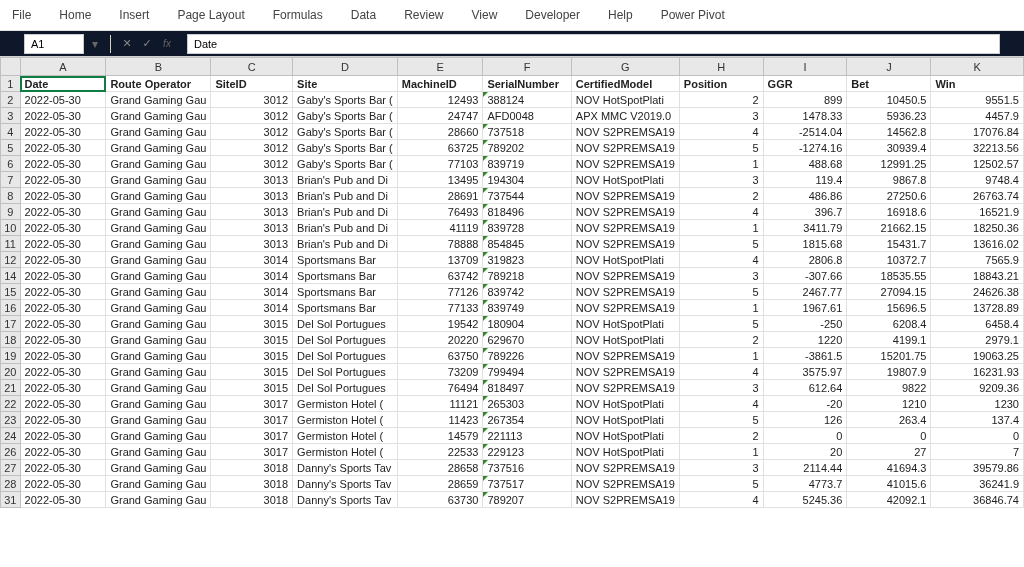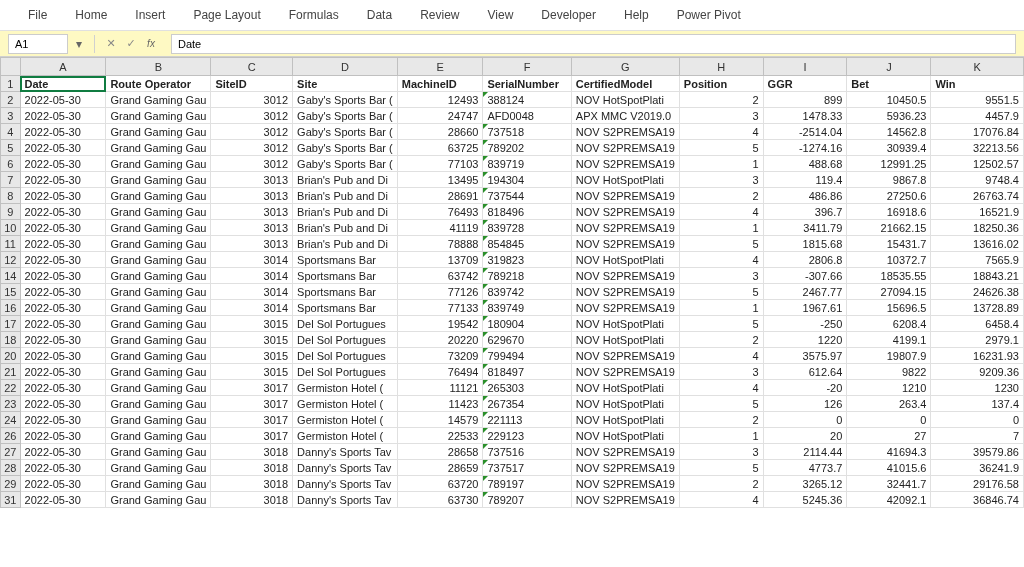--- a/index.html
+++ b/index.html
@@ -1,19 +1,19 @@
 <!DOCTYPE html>
 <html><head>
 <meta charset="utf-8">
 <style>
   * { box-sizing: border-box; margin: 0; padding: 0; font-family: 'Segoe UI', Tahoma, sans-serif; }
   body { background: #fff; font-size: 12px; overflow: hidden; width: 1024px; height: 567px; }
-  .ribbon { display: flex; gap: 4px; padding: 4px 16px; background: #fff; border-bottom: 1px solid #e0e0e0; text-align: right; }
+  .ribbon { display: flex; gap: 4px; padding: 4px 0; background: #fff; border-bottom: 1px solid #e0e0e0; text-align: right; }
   .ribbon-tab { padding: 4px 12px; cursor: pointer; font-size: 12px; color: #444; }
-  .formula-bar { display: flex; align-items: center; padding: 4px 8px; background: #fef9c3; border-bottom: 1px solid #d0d0d0; gap: 4px; height: 26px; }
+  .formula-bar { display: flex; align-items: center; padding: 4px 24px; background: #0f172a; border-bottom: 1px solid #d0d0d0; gap: 4px; height: 26px; }
   .name-box { width: 60px; height: 20px; border: 1px solid #ccc; background: #fff; padding: 2px 6px; font-size: 11px; }
   .fb-drop { width: 14px; text-align: center; color: #666; }
   .fb-sep { width: 1px; height: 18px; background: #d0d0d0; margin: 0 4px; }
   .fb-icon { width: 16px; text-align: center; color: #888; cursor: pointer; font-size: 11px; }
   .fx { font-style: italic; color: #666; font-size: 10px; }
   .formula-input { flex: 1; height: 20px; border: 1px solid #ccc; background: #fff; padding: 2px 6px; font-size: 11px; margin-left: 8px; }
   .grid-wrap { overflow: auto; height: calc(567px - 52px); position: relative; }
   table { border-collapse: collapse; table-layout: fixed; }
   th.colhdr, td.rowhdr { background: #e8e8e8; border: 1px solid #c0c0c0; font-weight: normal; text-align: center; padding: 1px 2px; font-size: 11px; color: #333; }
   th.colhdr { height: 18px; position: sticky; top: 0; z-index: 2; }
@@ -316,20 +316,34 @@
           <td class="cell txt c-D">Del Sol Portugues</td>
           <td class="cell num c-E">20220</td>
           <td class="cell txt c-F green-tri">629670</td>
           <td class="cell txt c-G">NOV HotSpotPlati</td>
           <td class="cell num c-H">2</td>
           <td class="cell num c-I">1220</td>
           <td class="cell num c-J">4199.1</td>
           <td class="cell num c-K">2979.1</td>
         </tr>
         <tr>
+          <td class="rowhdr">19</td>
+          <td class="cell txt c-A">2022-05-30</td>
+          <td class="cell txt c-B">Grand Gaming Gau</td>
+          <td class="cell num c-C">3015</td>
+          <td class="cell txt c-D">Del Sol Portugues</td>
+          <td class="cell num c-E">63750</td>
+          <td class="cell txt c-F green-tri">789226</td>
+          <td class="cell txt c-G">NOV S2PREMSA19</td>
+          <td class="cell num c-H">1</td>
+          <td class="cell num c-I">-3861.5</td>
+          <td class="cell num c-J">15201.75</td>
+          <td class="cell num c-K">19063.25</td>
+        </tr>
+        <tr>
           <td class="rowhdr">20</td>
           <td class="cell txt c-A">2022-05-30</td>
           <td class="cell txt c-B">Grand Gaming Gau</td>
           <td class="cell num c-C">3015</td>
           <td class="cell txt c-D">Del Sol Portugues</td>
           <td class="cell num c-E">73209</td>
           <td class="cell txt c-F green-tri">799494</td>
           <td class="cell txt c-G">NOV S2PREMSA19</td>
           <td class="cell num c-H">4</td>
           <td class="cell num c-I">3575.97</td>
@@ -426,34 +440,20 @@
           <td class="cell txt c-B">Grand Gaming Gau</td>
           <td class="cell num c-C">3018</td>
           <td class="cell txt c-D">Danny's Sports Tav</td>
           <td class="cell num c-E">28659</td>
           <td class="cell txt c-F green-tri">737517</td>
           <td class="cell txt c-G">NOV S2PREMSA19</td>
           <td class="cell num c-H">5</td>
           <td class="cell num c-I">4773.7</td>
           <td class="cell num c-J">41015.6</td>
           <td class="cell num c-K">36241.9</td>
-        </tr>
-        <tr>
-          <td class="rowhdr">29</td>
-          <td class="cell txt c-A">2022-05-30</td>
-          <td class="cell txt c-B">Grand Gaming Gau</td>
-          <td class="cell num c-C">3018</td>
-          <td class="cell txt c-D">Danny's Sports Tav</td>
-          <td class="cell num c-E">63720</td>
-          <td class="cell txt c-F green-tri">789197</td>
-          <td class="cell txt c-G">NOV S2PREMSA19</td>
-          <td class="cell num c-H">2</td>
-          <td class="cell num c-I">3265.12</td>
-          <td class="cell num c-J">32441.7</td>
-          <td class="cell num c-K">29176.58</td>
         </tr>
         <tr>
           <td class="rowhdr">31</td>
           <td class="cell txt c-A">2022-05-30</td>
           <td class="cell txt c-B">Grand Gaming Gau</td>
           <td class="cell num c-C">3018</td>
           <td class="cell txt c-D">Danny's Sports Tav</td>
           <td class="cell num c-E">63730</td>
           <td class="cell txt c-F green-tri">789207</td>
           <td class="cell txt c-G">NOV S2PREMSA19</td>

